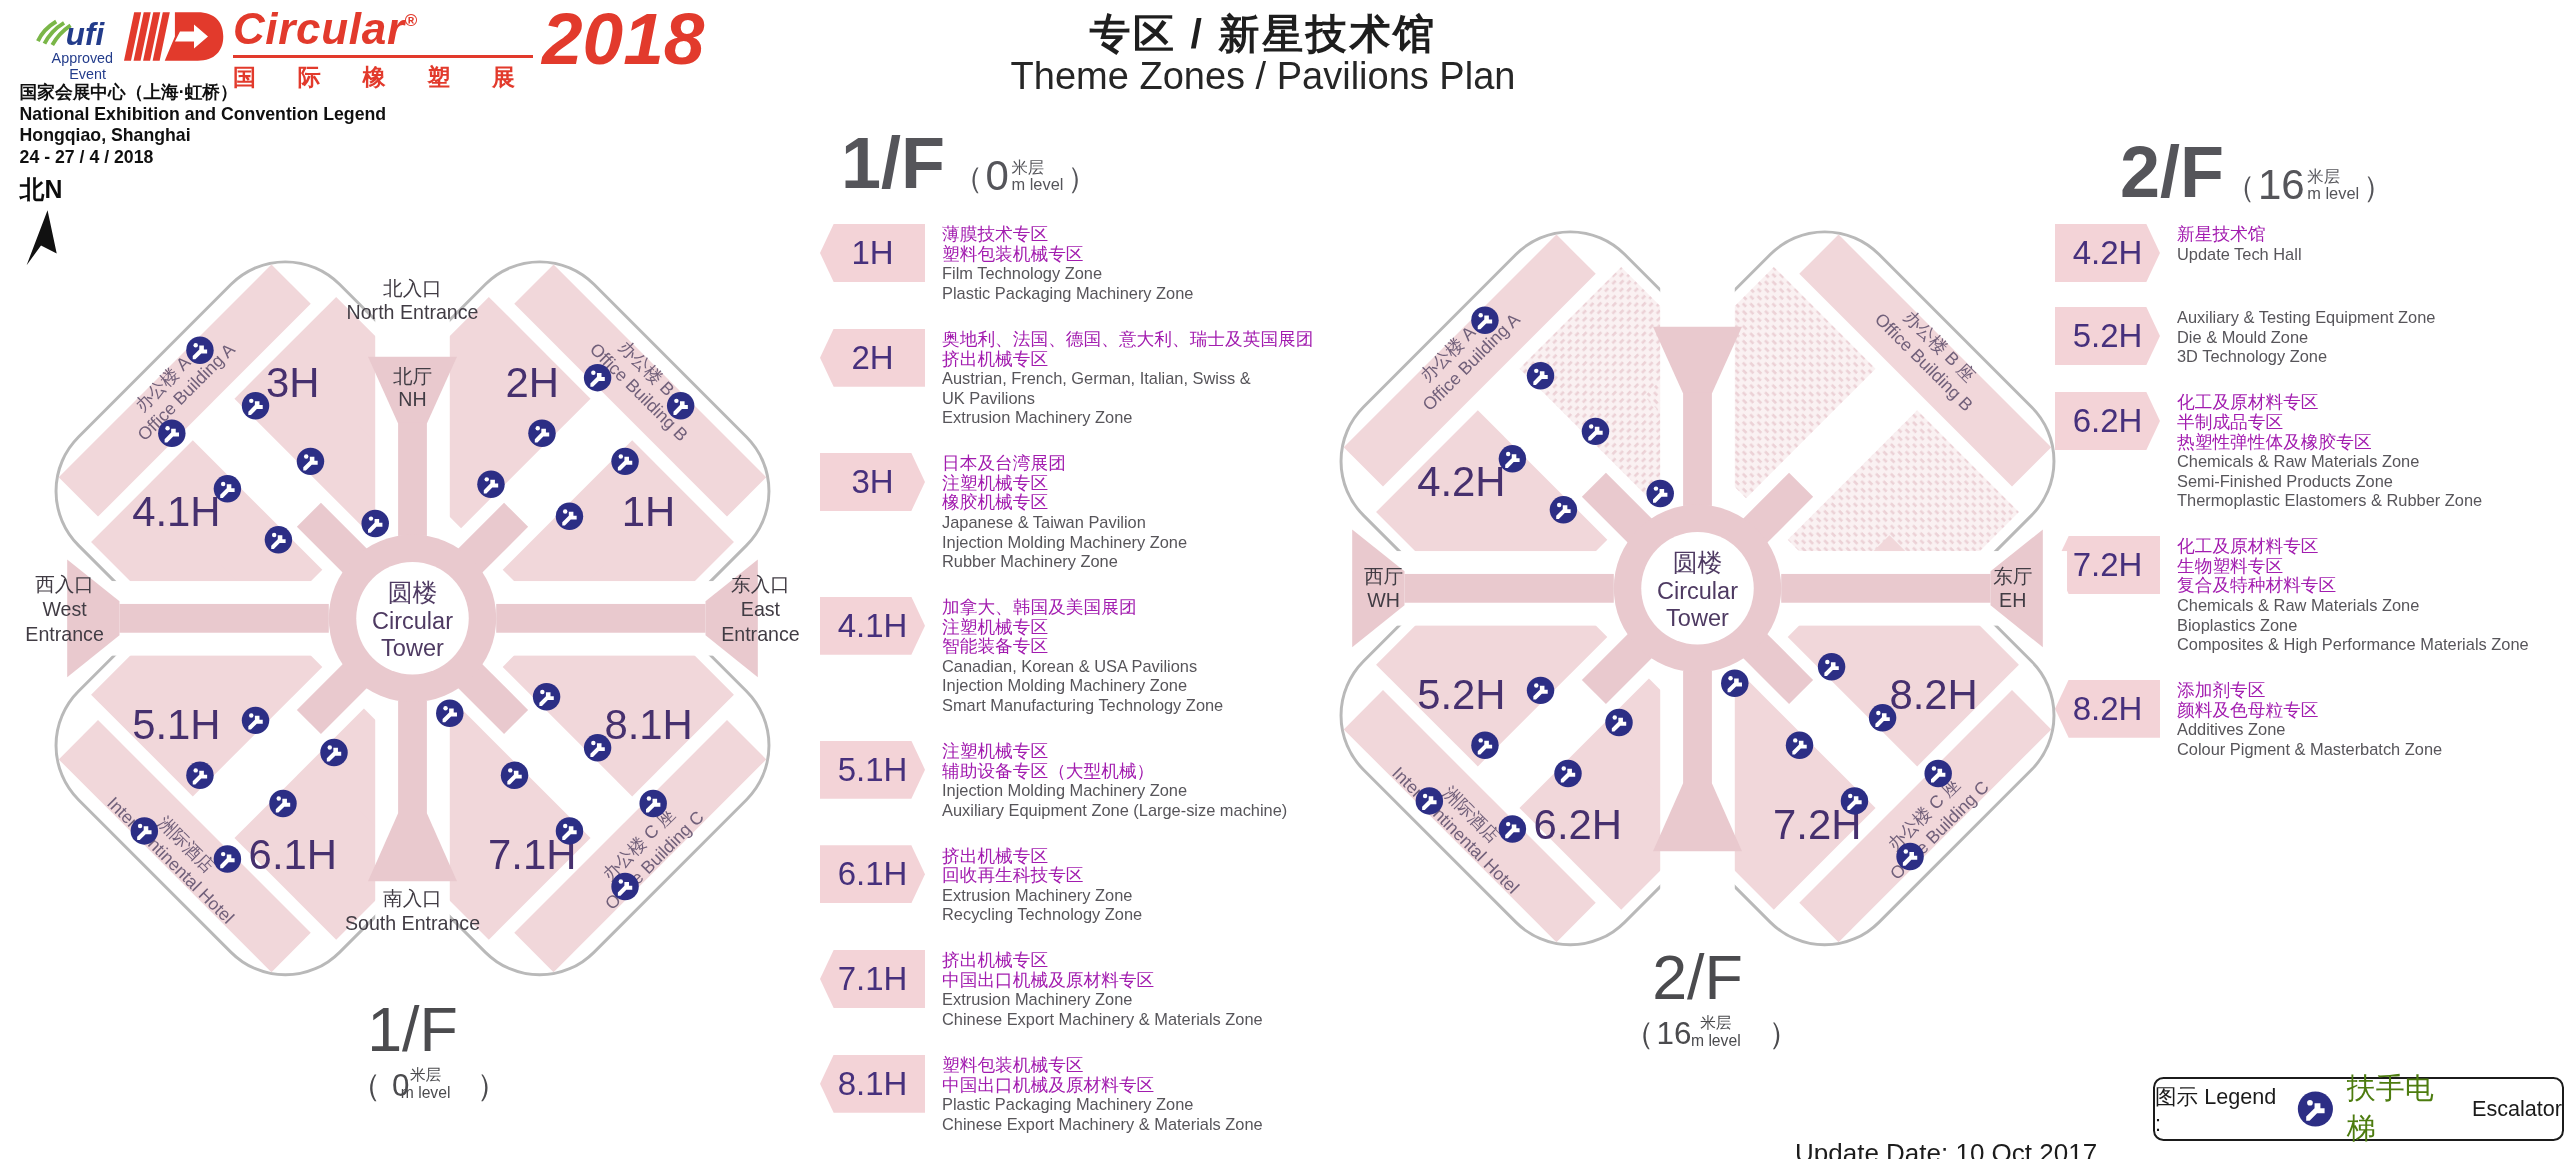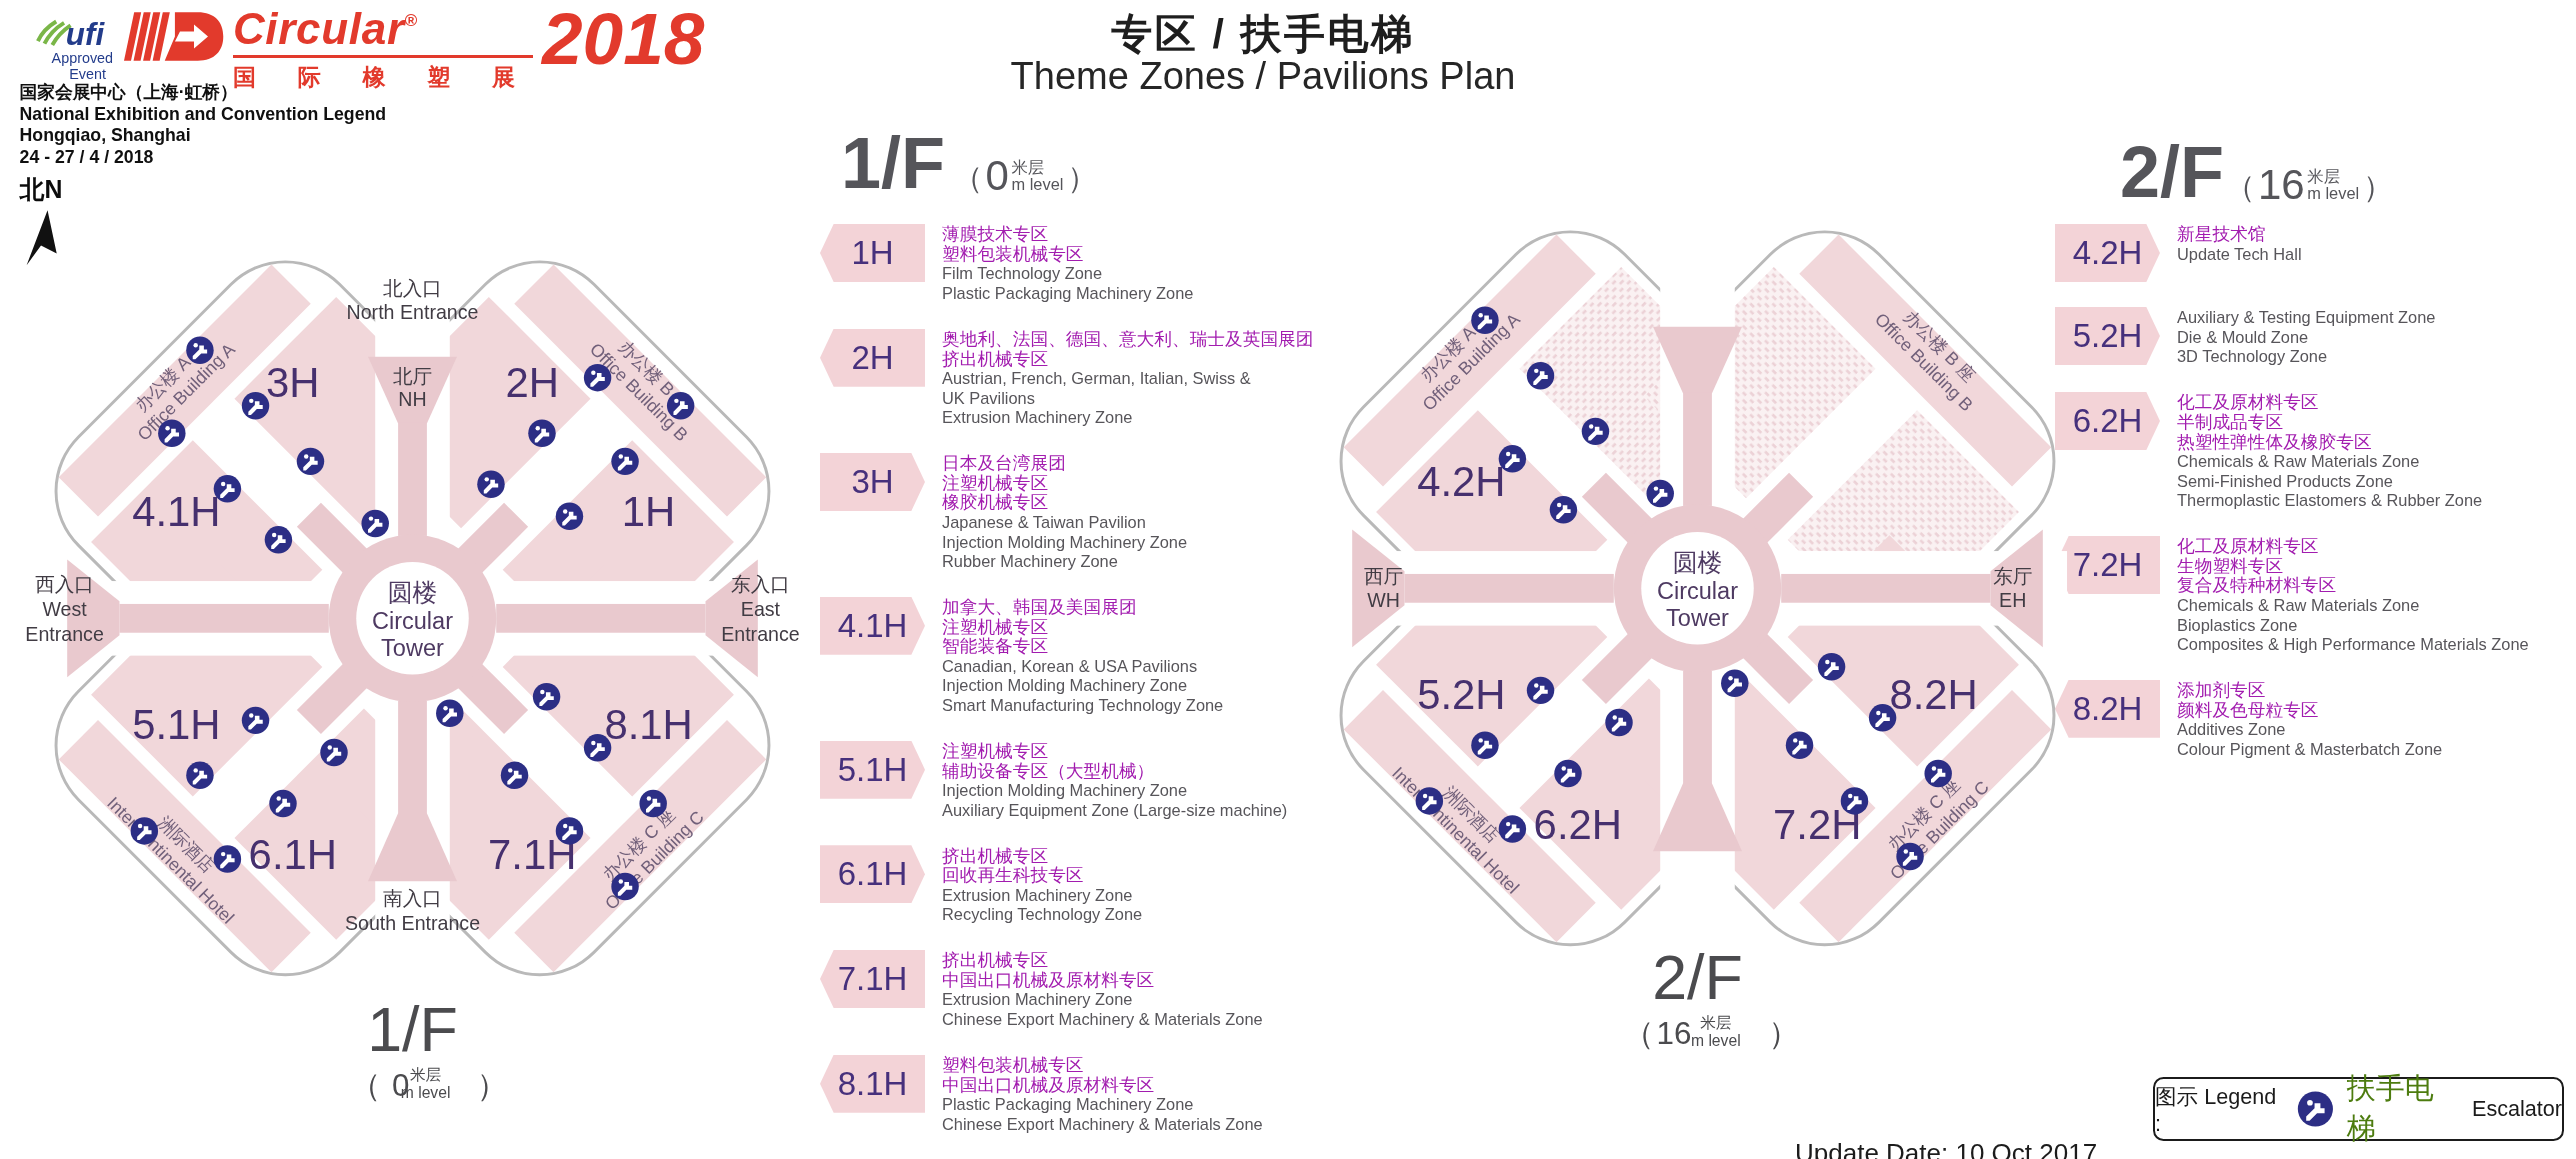--- a/index.html
+++ b/index.html
@@ -104,21 +104,21 @@
   <div class="cp-year">2018</div>
 </div>
 
 <div class="abs venue">
   <div>国家会展中心（上海·虹桥）</div>
   <div>National Exhibition and Convention Legend</div>
   <div>Hongqiao, Shanghai</div>
   <div>24 - 27 / 4 / 2018</div>
 </div>
 
-<div class="abs title-cjk">专区 / 扶手电梯</div>
+<div class="abs title-cjk">专区 / 新星技术馆</div>
 <div class="abs title-en">Theme Zones / Pavilions Plan</div>
 
 <div class="abs floor-head" style="left:841px;top:134px;">
   <div class="fh-big">1/F</div>
   <div class="fh-level">
     <span class="fh-paren">（</span>
     <span class="fh-num">0</span>
     <span class="fh-unit">
       <span>米层</span>
       <span>m level</span>

